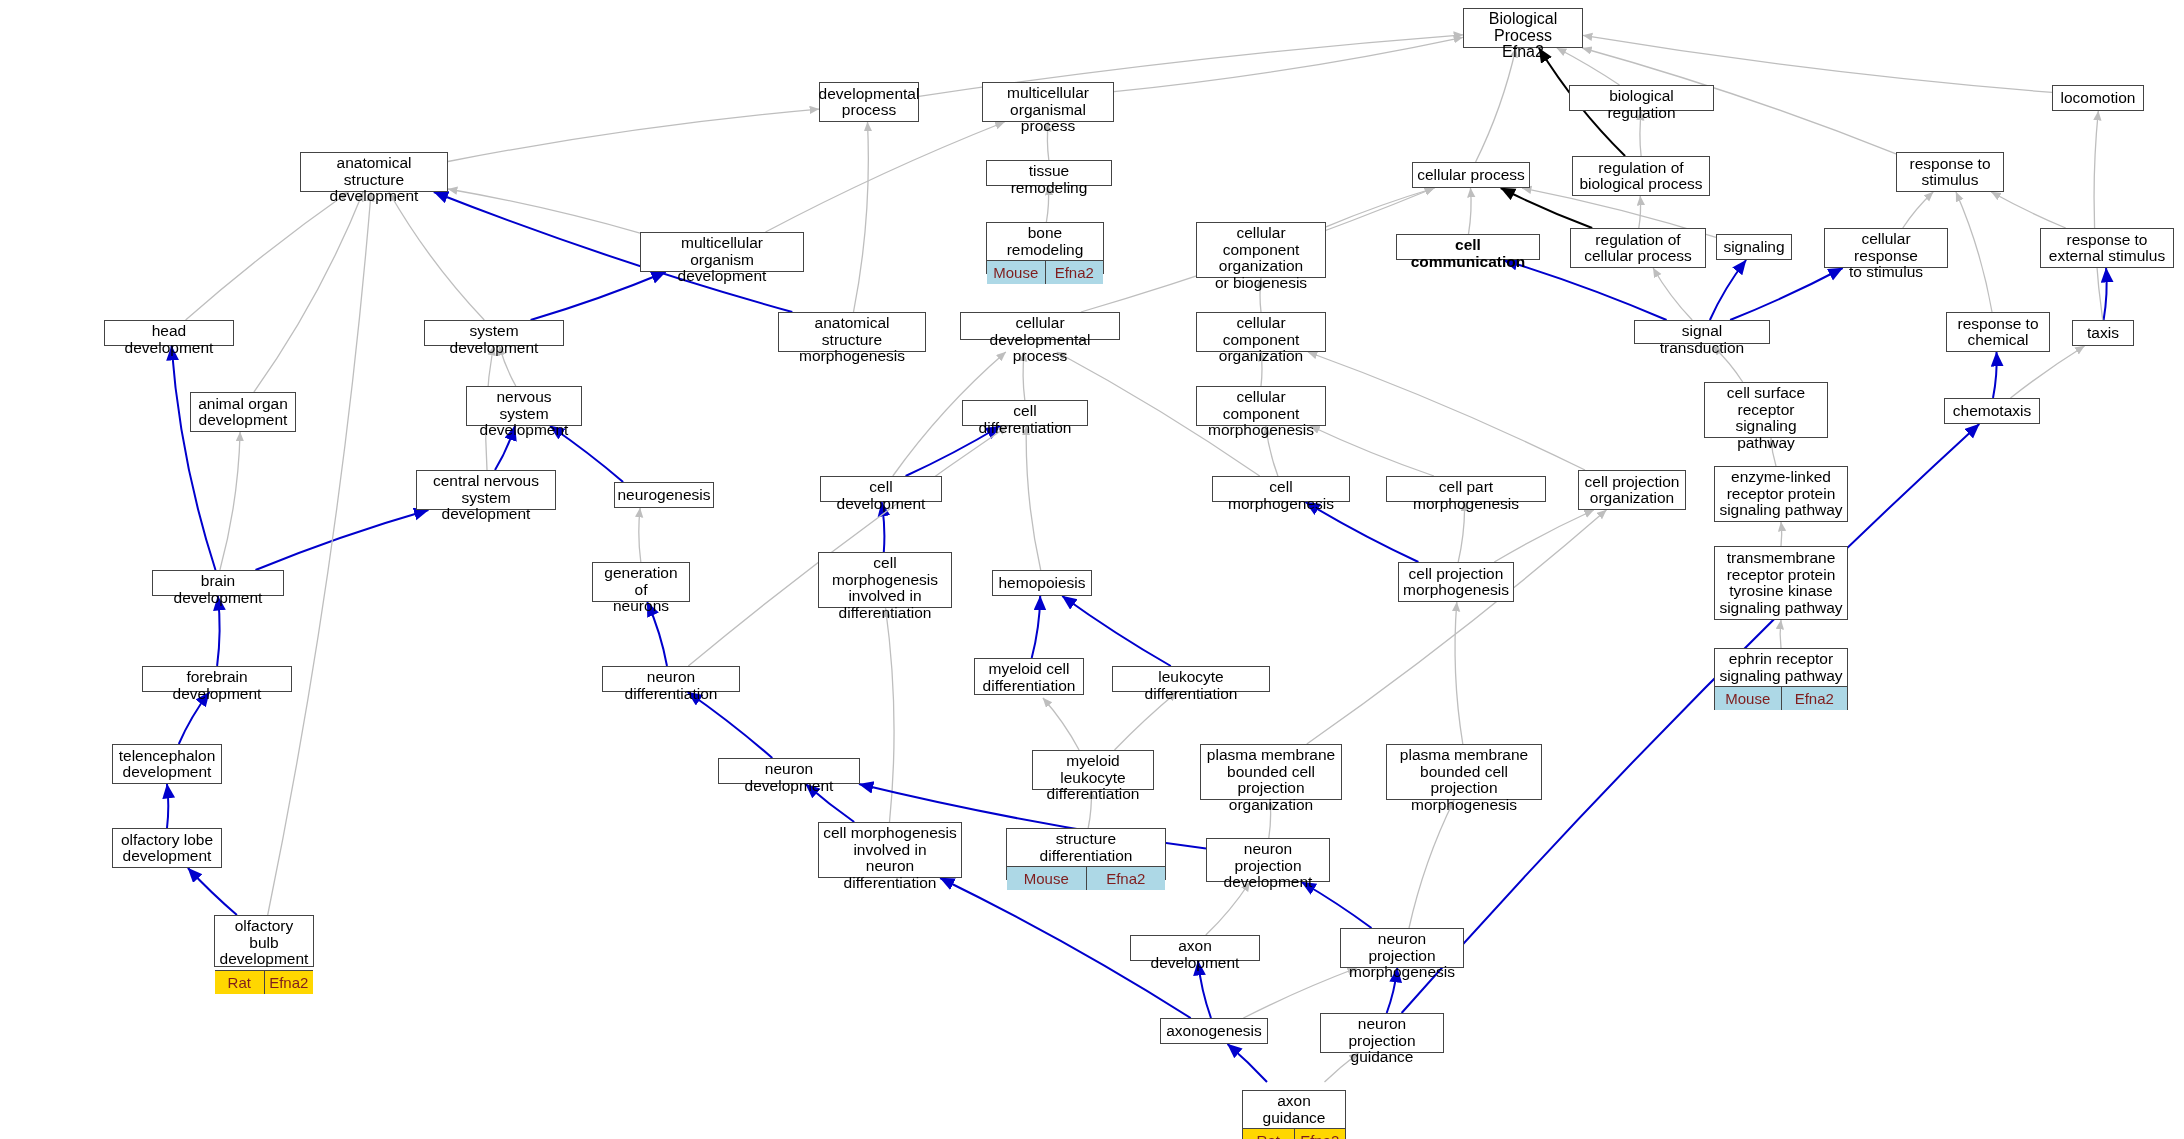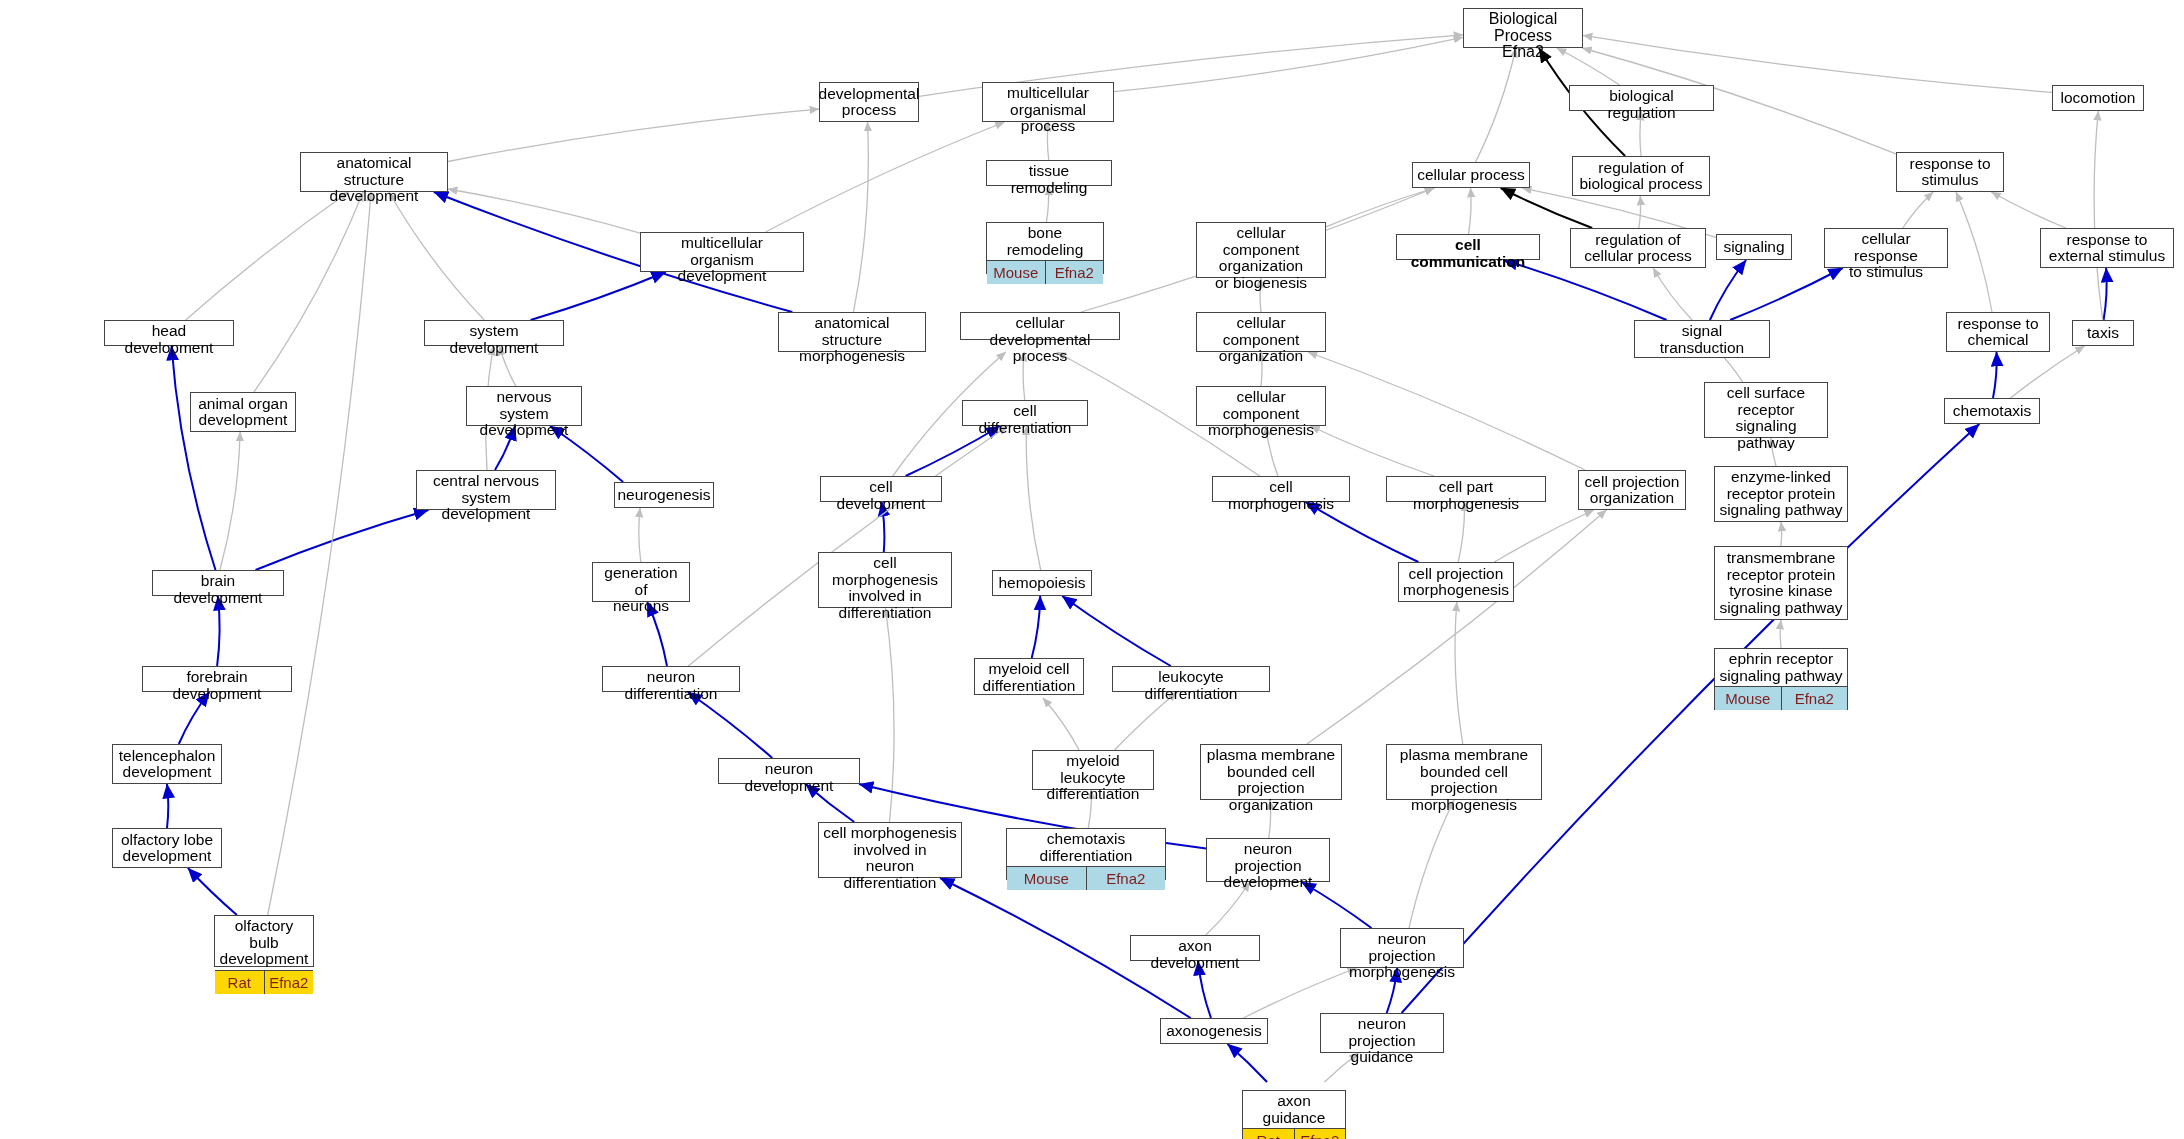--- a/index.html
+++ b/index.html
@@ -246,21 +246,21 @@
 morphogenesis</div>
       </div>
       <div class="node" style="left: 960px; top: 312px; width: 160px; height: 28px; align-items: center;">
         <div class="label">cellular developmental
 process</div>
       </div>
       <div class="node" style="left: 1196px; top: 312px; width: 130px; height: 40px;">
         <div class="label">cellular component
 organization</div>
       </div>
-      <div class="node" style="left: 1634px; top: 320px; width: 136px; height: 38px;">
+      <div class="node" style="left: 1634px; top: 320px; width: 136px; height: 24px;">
         <div class="label">signal transduction</div>
       </div>
       <div class="node" style="left: 1946px; top: 312px; width: 104px; height: 40px;">
         <div class="label">response to
 chemical</div>
       </div>
       <div class="node" style="left: 2072px; top: 320px; width: 62px; height: 26px;">
         <div class="label">taxis</div>
       </div>
       <div class="node" style="left: 190px; top: 392px; width: 106px; height: 40px;">
@@ -381,21 +381,21 @@
       <div class="node" style="left: 112px; top: 828px; width: 110px; height: 40px;">
         <div class="label">olfactory lobe
 development</div>
       </div>
       <div class="node" style="left: 818px; top: 822px; width: 144px; height: 56px;">
         <div class="label">cell morphogenesis
 involved in
 neuron differentiation</div>
       </div>
       <div class="node" style="left: 1006px; top: 828px; width: 160px; height: 52px;">
-        <div class="label">chemotaxis differentiation</div>
+        <div class="label">structure differentiation</div>
         <div class="badge mouse">
           <span class="left">Mouse</span>
           <span>Efna2</span>
         </div>
       </div>
       <div class="node" style="left: 1206px; top: 838px; width: 124px; height: 44px;">
         <div class="label">neuron projection
 development</div>
       </div>
       <div class="node" style="left: 214px; top: 915px; width: 100px; height: 52px;">

